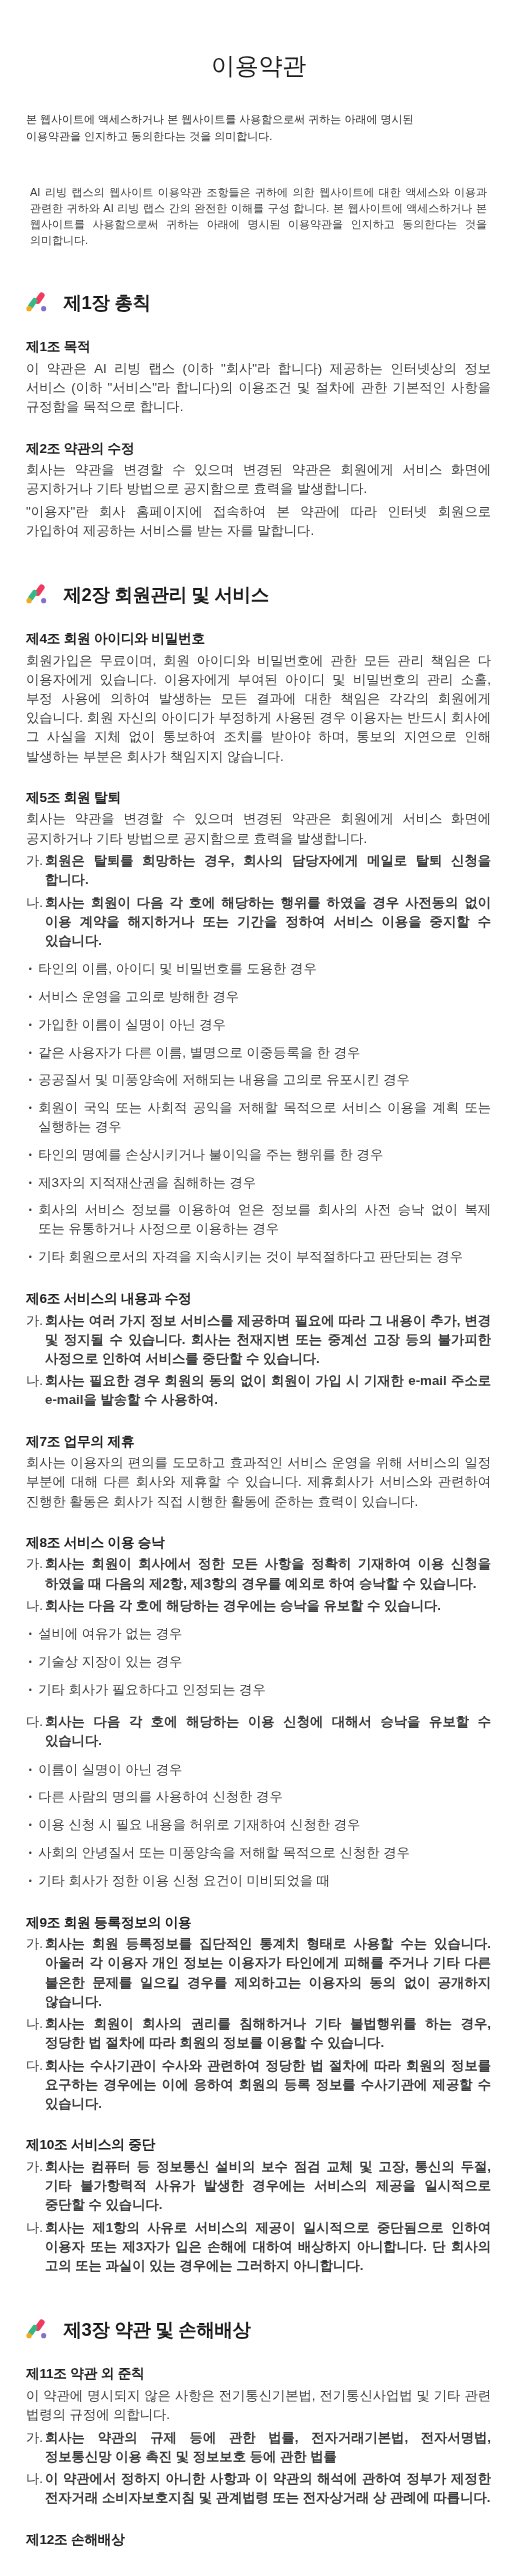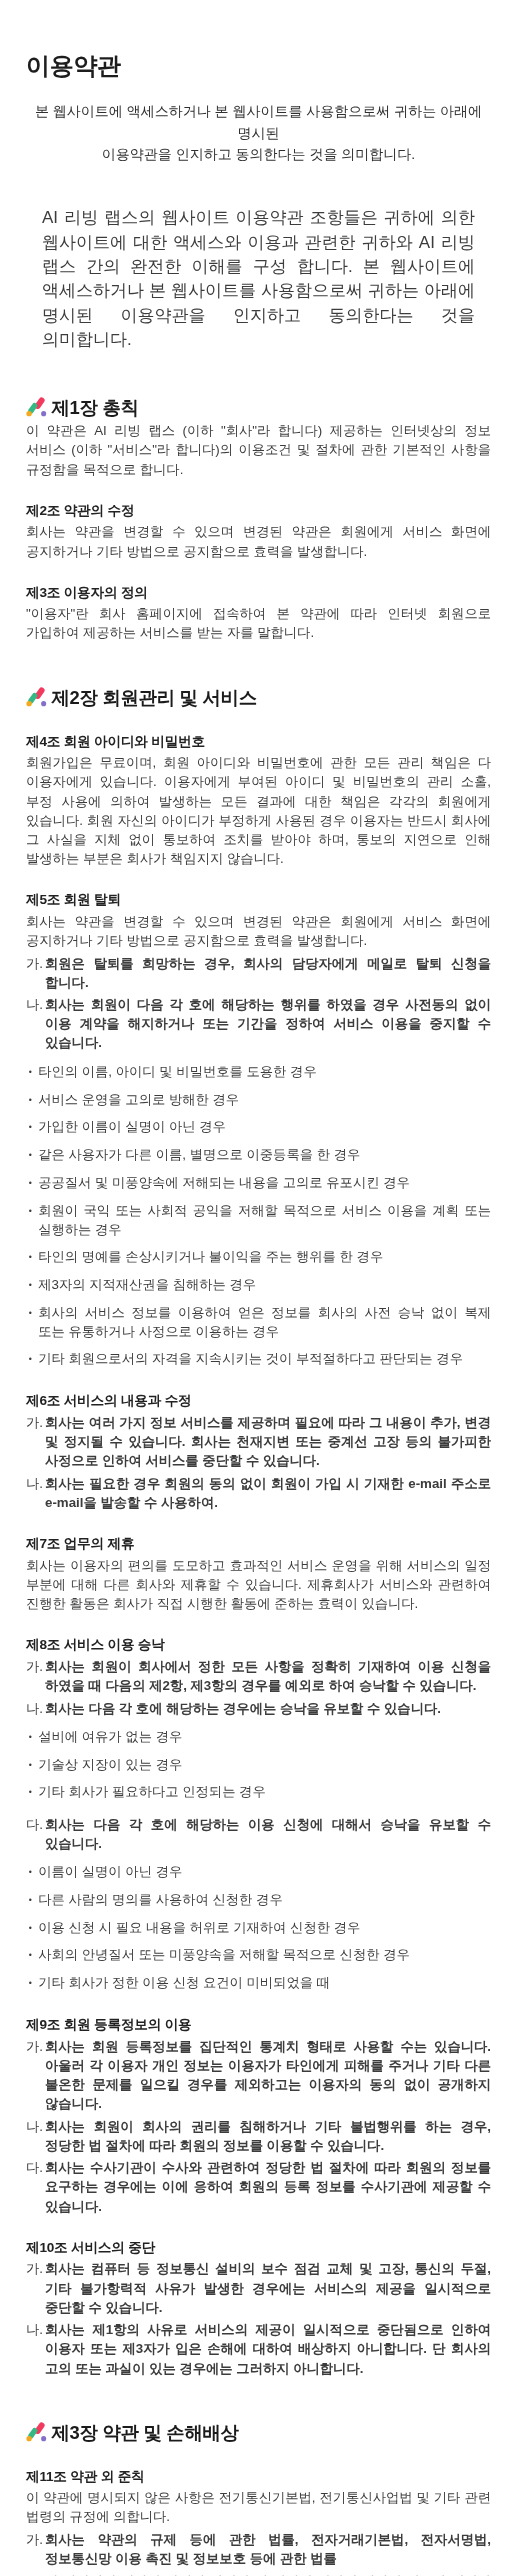--- a/index.html
+++ b/index.html
@@ -9,46 +9,45 @@
     background:#ffffff;
     font-family:"Liberation Sans","DejaVu Sans",sans-serif;
     color:#3c3c3c;
     -webkit-font-smoothing:antialiased;
   }
   .page{
     padding:50px 26px 82px 26px;
     box-sizing:border-box;
   }
   .doc-title{
-    text-align:left;
+    text-align:center;
     font-size:24px;
-    font-weight:700;
+    font-weight:400;
     color:#1d1d1d;
     letter-spacing:-0.3px;
-    margin:0 0 19px 0;
+    margin:0 0 29px 0;
   }
   .doc-subtitle{
-    text-align:center;
-    font-size:14px;
+    font-size:11px;
     line-height:1.55;
     color:#2f2f2f;
     margin:0 0 40px 0;
   }
   .intro{
-    font-size:17px;
+    font-size:11px;
     line-height:1.44;
     text-align:justify;
     word-break:keep-all;
     color:#3c3c3c;
-    margin:16px;
+    margin:4px;
   }
   .chapter-heading{
     display:flex;
     align-items:center;
-    gap:3px;
+    gap:15px;
     margin:42px 0 1.4px 0;
   }
   .chapter-heading h2{
     font-size:18.4px;
     font-weight:800;
     color:#1b1b1b;
     letter-spacing:-0.3px;
     margin:0;
   }
   .logo-mark{width:22.5px;height:21px;flex:0 0 auto;}
@@ -113,28 +112,28 @@
         <div class="chapter-heading">
           <span><svg class="logo-mark" viewBox="0 0 44 40" xmlns="http://www.w3.org/2000/svg" aria-hidden="true">
               <rect x="21" y="1" width="11.5" height="25" rx="5.75" fill="#f23a5e" transform="rotate(35 26.75 13.5)"></rect>
               <rect x="8" y="12" width="10.5" height="23" rx="5.25" fill="#35b884" transform="rotate(35 13.25 23.5)"></rect>
               <circle cx="6" cy="34" r="5.2" fill="#f5a91c"></circle>
               <circle cx="34.5" cy="34" r="5" fill="#8470c9"></circle>
             </svg></span>
           <h2>제1장 총칙</h2>
         </div>
         <div>
+          <h3 class="article-title">제1조 목적</h3>
           <p class="para">이 약관은 AI 리빙 랩스 (이하 "회사"라 합니다) 제공하는 인터넷상의 정보 서비스 (이하 "서비스"라 합니다)의 이용조건 및 절차에 관한 기본적인 사항을 규정함을 목적으로 합니다.</p>
         </div>
         <div>
           <h3 class="article-title">제2조 약관의 수정</h3>
           <p class="para">회사는 약관을 변경할 수 있으며 변경된 약관은 회원에게 서비스 화면에 공지하거나 기타 방법으로 공지함으로 효력을 발생합니다.</p>
         </div>
         <div>
-          <h3 class="article-title">제3조 이용자의 정의</h3>
           <p class="para">"이용자"란 회사 홈페이지에 접속하여 본 약관에 따라 인터넷 회원으로 가입하여 제공하는 서비스를 받는 자를 말합니다.</p>
         </div>
       </section>
       <section>
         <div class="chapter-heading">
           <span><svg class="logo-mark" viewBox="0 0 44 40" xmlns="http://www.w3.org/2000/svg" aria-hidden="true">
               <rect x="21" y="1" width="11.5" height="25" rx="5.75" fill="#f23a5e" transform="rotate(35 26.75 13.5)"></rect>
               <rect x="8" y="12" width="10.5" height="23" rx="5.25" fill="#35b884" transform="rotate(35 13.25 23.5)"></rect>
               <circle cx="6" cy="34" r="5.2" fill="#f5a91c"></circle>
               <circle cx="34.5" cy="34" r="5" fill="#8470c9"></circle>

